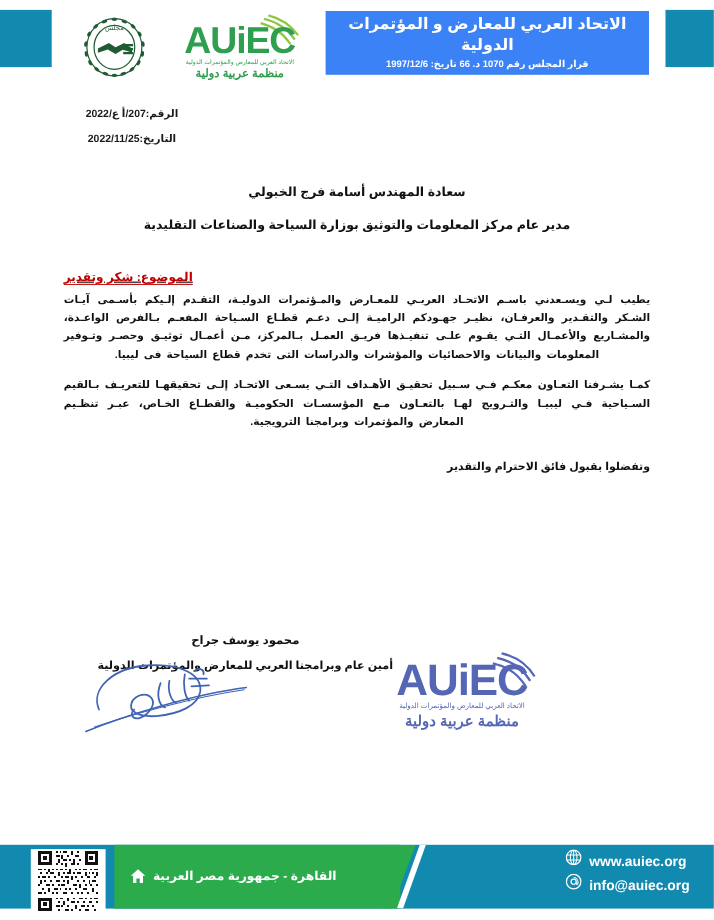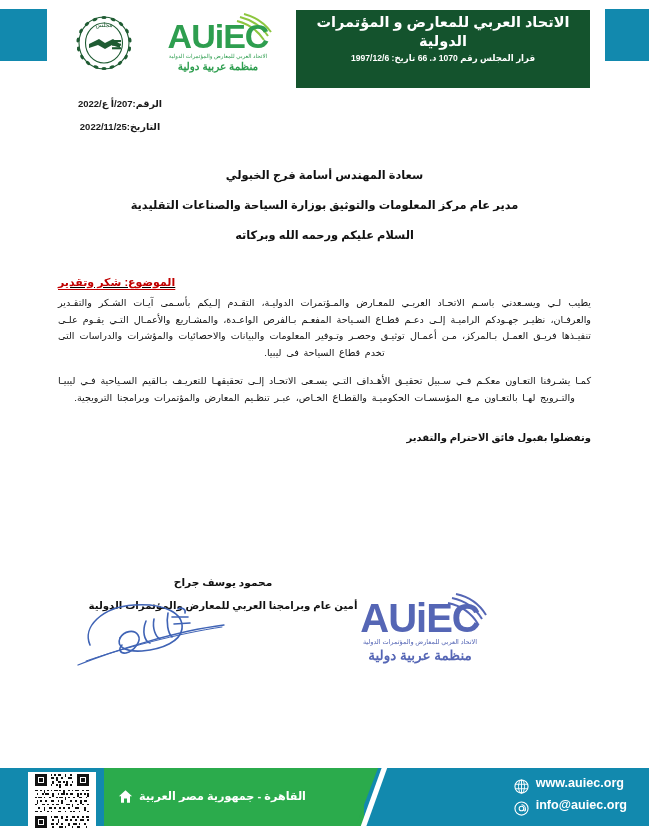--- a/index.html
+++ b/index.html
@@ -54,22 +54,22 @@
     text-align: center;
   }
   .logo-auiec svg { display: block; width: 100%; height: 100%; }
 
   
   .title-band {
     position: absolute;
     left: 296px;
     top: 10px;
     width: 294px;
-    height: 78px;
-    background: #14532d;
+    height: 58px;
+    background: #3b82f6;
     color: #ffffff;
     text-align: center;
     padding-top: 3px;
     box-sizing: border-box;
   }
   .title-band .t1 {
     font-size: 14.5px;
     font-weight: bold;
     line-height: 19px;
     letter-spacing: 0px;
@@ -128,21 +128,21 @@
   }
   .subject span {
     font-size: 11px;
     font-weight: bold;
     color: #c00000;
     text-decoration: underline;
     text-underline-offset: 3px;
   }
   .para {
     font-size: 9.6px;
-    font-weight: normal;
+    font-weight: bold;
     line-height: 16.5px;
     text-align: justify;
     text-align-last: center;
     color: #111;
     margin-bottom: 12px;
     word-spacing: 2px;
   }
   .closing {
     font-size: 10px;
     font-weight: bold;
@@ -256,21 +256,21 @@
   .home-icon svg { display: block; width: 100%; height: 100%; }
   .footer-contact {
     position: absolute;
     right: 22px; top: 14px;
     direction: ltr;
     color: #ffffff;
     text-align: left;
   }
   .footer-contact .row {
     display: flex;
-    align-items: flex-end;
+    align-items: flex-start;
     gap: 7px;
     line-height: 22px;
     font-size: 12.6px;
     font-weight: bold;
   }
   .cicon { width: 15px; height: 15px; flex: 0 0 15px; }
   .cicon svg { display: block; width: 100%; height: 100%; }
 </style>
 </head>
 <body>
@@ -341,21 +341,20 @@
 <div class="meta">
   <div class="line">الرقم:207/أ ع/2022</div>
   <div class="line">التاريخ:2022/11/25</div>
 </div>
 
 <div class="doc-body">
 
   <div class="addressee">
     <div class="ln">سعادة المهندس أسامة فرج الخبولي</div>
     <div class="ln">مدير عام  مركز المعلومات والتوثيق بوزارة السياحة والصناعات التقليدية</div>
-    <div class="ln">السلام عليكم ورحمه الله وبركاته</div>
   </div>
 
   <div class="subject">
     <span>الموضوع: شكر وتقدير</span>
   </div>
 
   <div class="para">يطيب لـي ويسـعدني باسـم الاتحـاد العربـي للمعـارض والمـؤتمرات الدوليـة، التقـدم إلـيكم بأسـمى آيـات الشـكر والتقـدير والعرفـان، نظيـر جهـودكم الراميـة إلـى دعـم قطـاع السـياحة المفعـم بـالفرص الواعـدة، والمشـاريع والأعمـال التـي يقـوم علـى تنفيـذها فريـق العمـل بـالمركز، مـن أعمـال توثيـق وحصـر وتـوفير المعلومات والبيانات والاحصائيات والمؤشرات والدراسات التى تخدم قطاع السياحة فى ليبيا.</div>
   <div class="para">كمـا يشـرفنا التعـاون معكـم فـي سـبيل تحقيـق الأهـداف التـي يسـعى الاتحـاد إلـى تحقيقهـا للتعريـف بـالقيم السـياحية فـي ليبيـا والتـرويج لهـا بالتعـاون مـع المؤسسـات الحكوميـة والقطـاع الخـاص، عبـر تنظـيم المعارض والمؤتمرات وبرامجنا الترويجية.</div>
 
   <div class="closing">وتفضلوا بقبول فائق الاحترام والتقدير</div>

